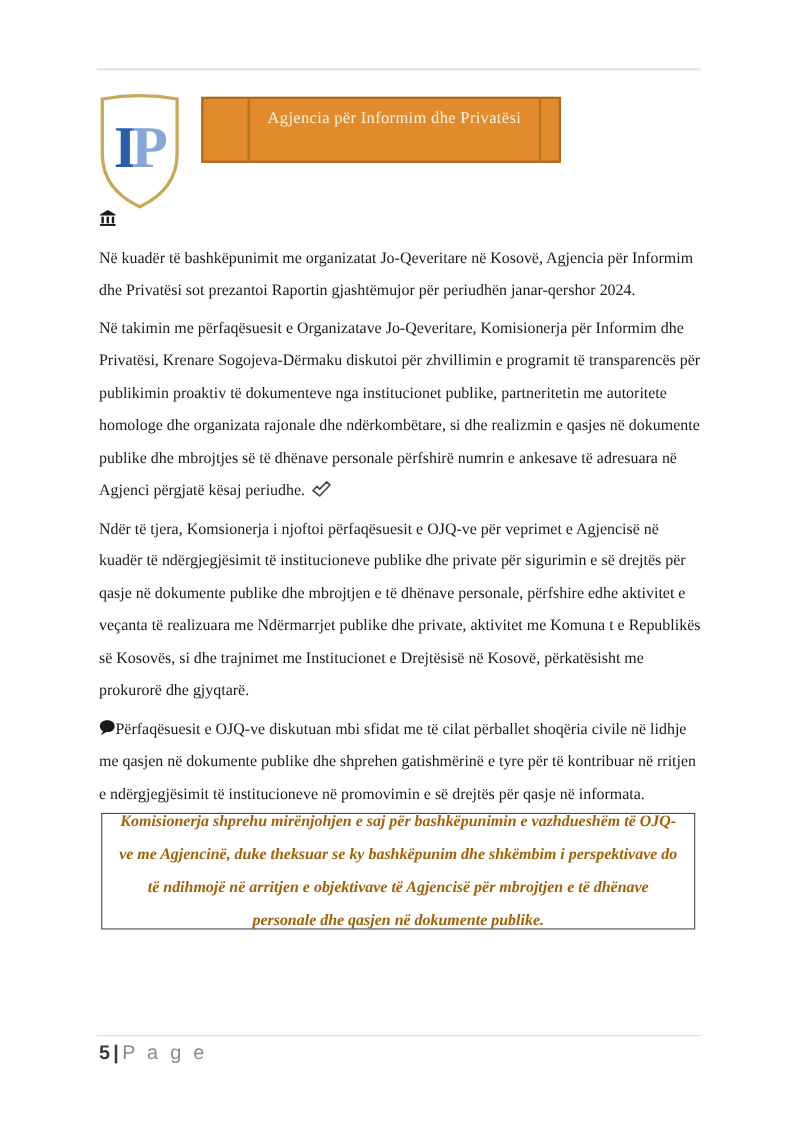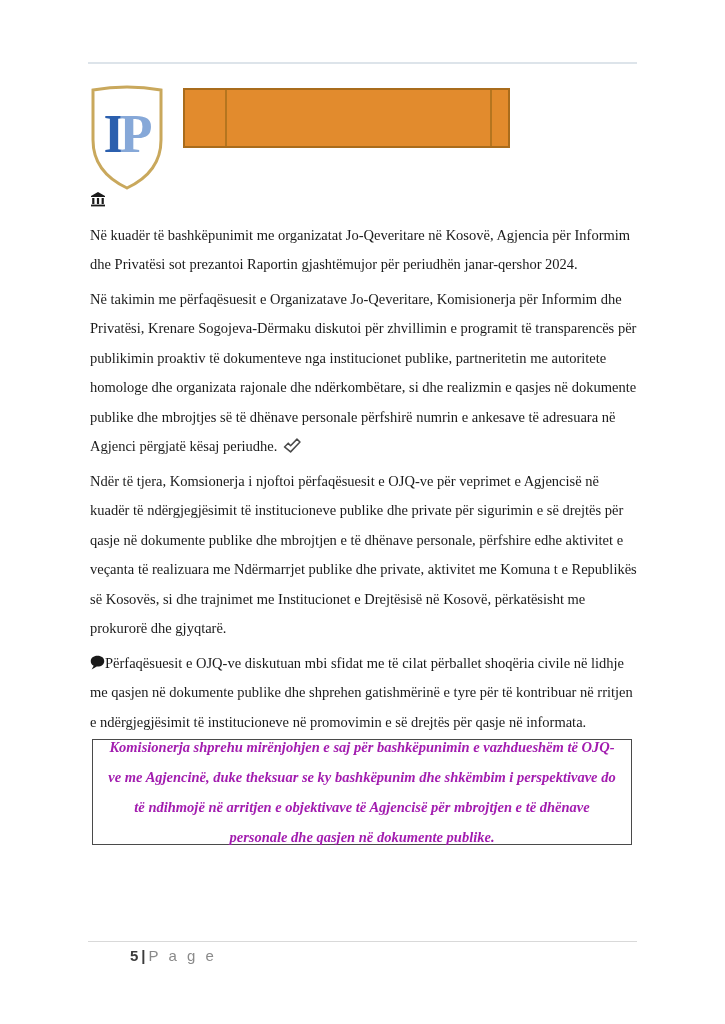--- a/index.html
+++ b/index.html
@@ -47,33 +47,32 @@
   .callout{
     position:absolute;left:92px;top:739px;width:540px;height:106px;
     border:1px solid #4a4a4a;
     box-sizing:border-box;
     display:flex;align-items:center;justify-content:center;
   }
   .callout-text{
     width:96%;
     text-align:center;
     font-weight:bold;font-style:italic;
-    color:#a21caf;
+    color:#a16207;
     font-size:14.5px;line-height:30px;
   }
   
   .footer-rule{
     position:absolute;left:88px;top:941px;width:549px;height:1px;
     background:#d9d9d9;
   }
   .footer{
     position:absolute;left:90px;top:947px;
     font-family:"Liberation Sans", sans-serif;
-    font-size:15px;
-    margin-left:40px;
+    font-size:18px;
   }
   .footer .num{font-weight:bold;color:#3b3b3b;}
   .footer .sep{font-weight:bold;color:#3b3b3b;padding:0 3px;}
   .footer .lbl{color:#8a8a8a;letter-spacing:3px;}
 </style>
 </head>
 <body>
 
 <div class="page">
 
@@ -83,20 +82,21 @@
     <svg width="78" height="110" viewBox="0 0 78 110">
       <path d="M5 8 Q39 2 73 8 L73 58 Q73 90 39 106 Q5 90 5 58 Z" fill="#ffffff" stroke="#C9A85C" stroke-width="3"></path>
       <text x="26" y="70" font-family="Liberation Serif, serif" font-size="54" font-weight="bold" fill="#2B5FAE" text-anchor="middle">I</text>
       <text x="48" y="70" font-family="Liberation Serif, serif" font-size="54" font-weight="bold" fill="#86A8D8" text-anchor="middle">P</text>
     </svg>
   </div>
 
   <div class="banner">
     <div class="banner-divider left"></div>
     <div class="banner-divider right"></div>
+    <div class="banner-title">Agjencia për Informim dhe Privatësi</div>
   </div>
 
   <div class="content">
 
     <p class="para"><span class="inline-icon"><svg width="16" height="16" viewBox="0 0 16 16">
             <path d="M1 5 L8 1 L15 5 L15 6 L1 6 Z" fill="#1a1a1a"></path>
             <rect x="2.2" y="7" width="2.2" height="6" fill="#1a1a1a"></rect>
             <rect x="6.9" y="7" width="2.2" height="6" fill="#1a1a1a"></rect>
             <rect x="11.6" y="7" width="2.2" height="6" fill="#1a1a1a"></rect>
             <rect x="1" y="13.6" width="14" height="1.8" fill="#1a1a1a"></rect>

